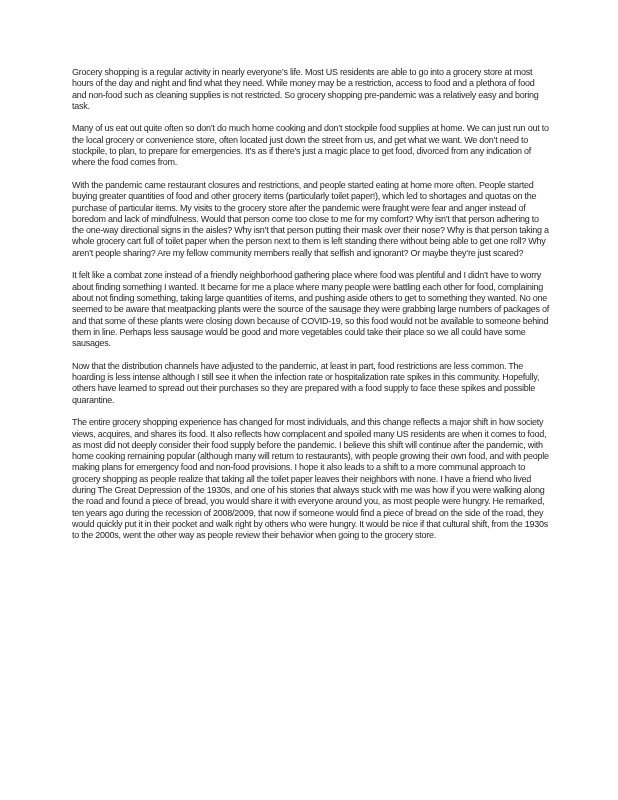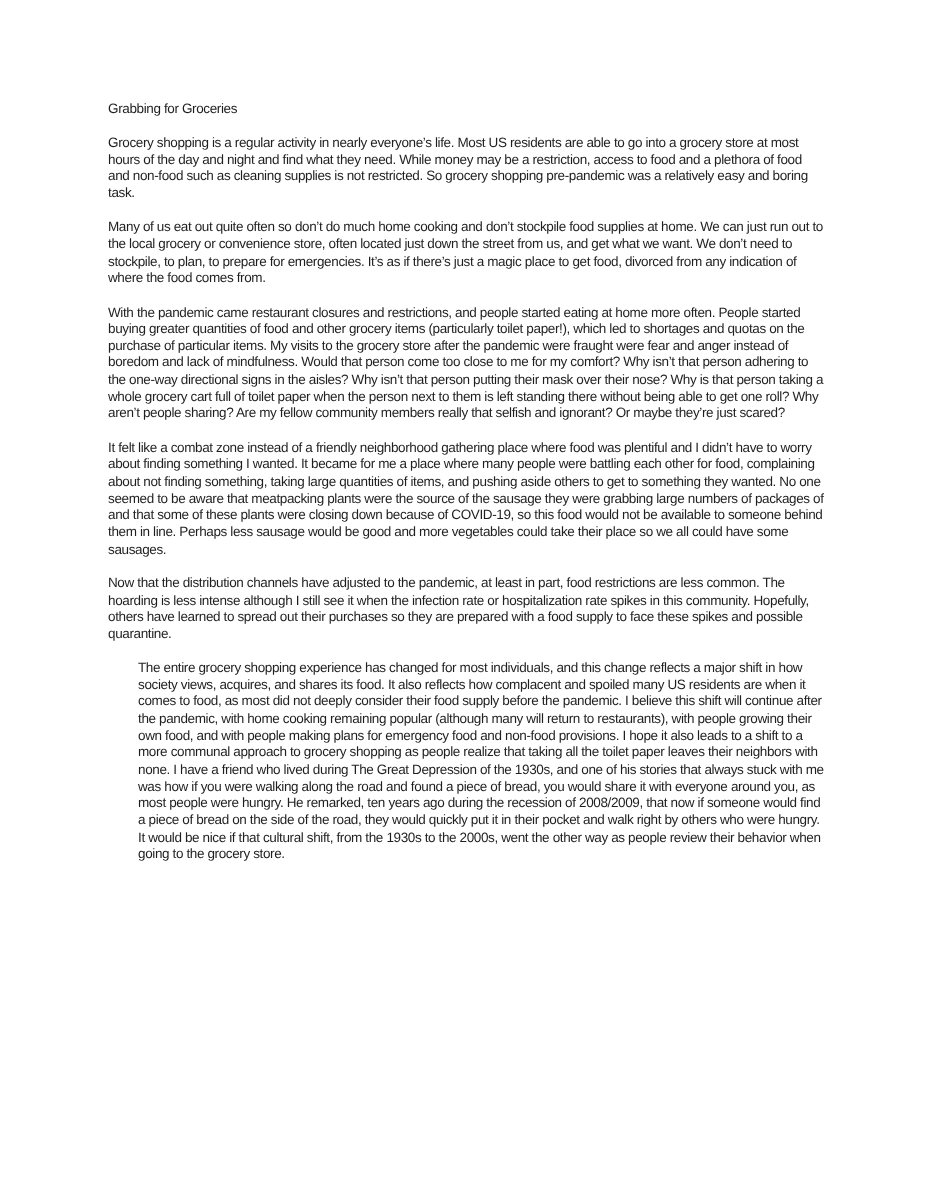--- a/index.html
+++ b/index.html
@@ -34,29 +34,27 @@
     margin: 0 0 11.3px 0;
     font-size: 9px;
     font-weight: normal;
     line-height: 11.3px;
   }
   .para {
     margin: 0 0 11.3px 0;
   }
   .para:last-child {
     margin-bottom: 0;
-    margin-left: 20px;
   }
 </style>
 </head>
 <body>
 
 <div class="page">
   <div class="content">
-    <p class="doc-title">Grabbing for Groceries</p>
     <p class="para">Grocery shopping is a regular activity in nearly everyone’s life. Most US residents are able to go into a grocery store at most hours of the day and night and find what they need. While money may be a restriction, access to food and a plethora of food and non-food such as cleaning supplies is not restricted. So grocery shopping pre-pandemic was a relatively easy and boring task.</p>
     <p class="para">Many of us eat out quite often so don’t do much home cooking and don’t stockpile food supplies at home. We can just run out to the local grocery or convenience store, often located just down the street from us, and get what we want. We don’t need to stockpile, to plan, to prepare for emergencies. It’s as if there’s just a magic place to get food, divorced from any indication of where the food comes from.</p>
     <p class="para">With the pandemic came restaurant closures and restrictions, and people started eating at home more often. People started buying greater quantities of food and other grocery items (particularly toilet paper!), which led to shortages and quotas on the purchase of particular items. My visits to the grocery store after the pandemic were fraught were fear and anger instead of boredom and lack of mindfulness. Would that person come too close to me for my comfort? Why isn’t that person adhering to the one-way directional signs in the aisles? Why isn’t that person putting their mask over their nose? Why is that person taking a whole grocery cart full of toilet paper when the person next to them is left standing there without being able to get one roll? Why aren’t people sharing? Are my fellow community members really that selfish and ignorant? Or maybe they’re just scared?</p>
     <p class="para">It felt like a combat zone instead of a friendly neighborhood gathering place where food was plentiful and I didn’t have to worry about finding something I wanted. It became for me a place where many people were battling each other for food, complaining about not finding something, taking large quantities of items, and pushing aside others to get to something they wanted. No one seemed to be aware that meatpacking plants were the source of the sausage they were grabbing large numbers of packages of and that some of these plants were closing down because of COVID-19, so this food would not be available to someone behind them in line. Perhaps less sausage would be good and more vegetables could take their place so we all could have some sausages.</p>
     <p class="para">Now that the distribution channels have adjusted to the pandemic, at least in part, food restrictions are less common. The hoarding is less intense although I still see it when the infection rate or hospitalization rate spikes in this community. Hopefully, others have learned to spread out their purchases so they are prepared with a food supply to face these spikes and possible quarantine.</p>
     <p class="para">The entire grocery shopping experience has changed for most individuals, and this change reflects a major shift in how society views, acquires, and shares its food. It also reflects how complacent and spoiled many US residents are when it comes to food, as most did not deeply consider their food supply before the pandemic. I believe this shift will continue after the pandemic, with home cooking remaining popular (although many will return to restaurants), with people growing their own food, and with people making plans for emergency food and non-food provisions. I hope it also leads to a shift to a more communal approach to grocery shopping as people realize that taking all the toilet paper leaves their neighbors with none. I have a friend who lived during The Great Depression of the 1930s, and one of his stories that always stuck with me was how if you were walking along the road and found a piece of bread, you would share it with everyone around you, as most people were hungry. He remarked, ten years ago during the recession of 2008/2009, that now if someone would find a piece of bread on the side of the road, they would quickly put it in their pocket and walk right by others who were hungry. It would be nice if that cultural shift, from the 1930s to the 2000s, went the other way as people review their behavior when going to the grocery store.</p>
   </div>
 </div>
 
 </body></html>

